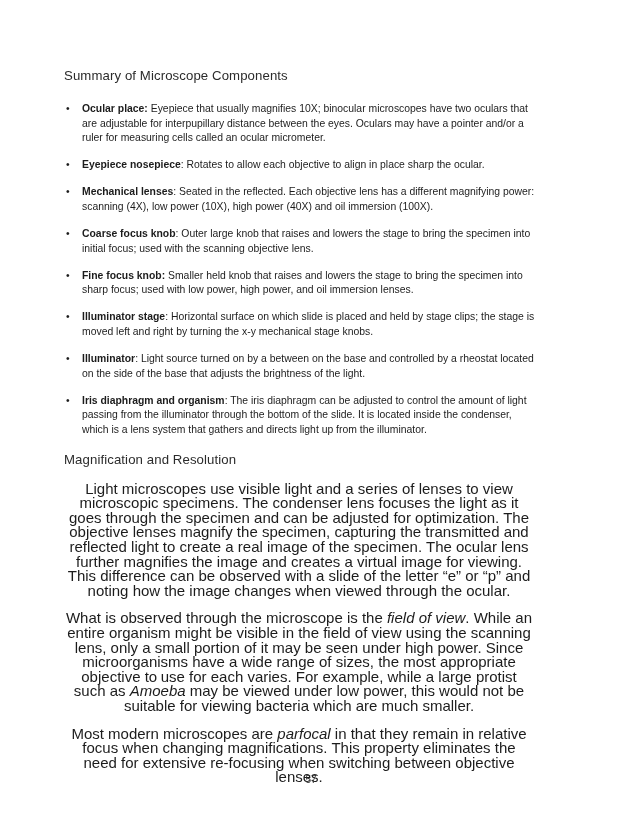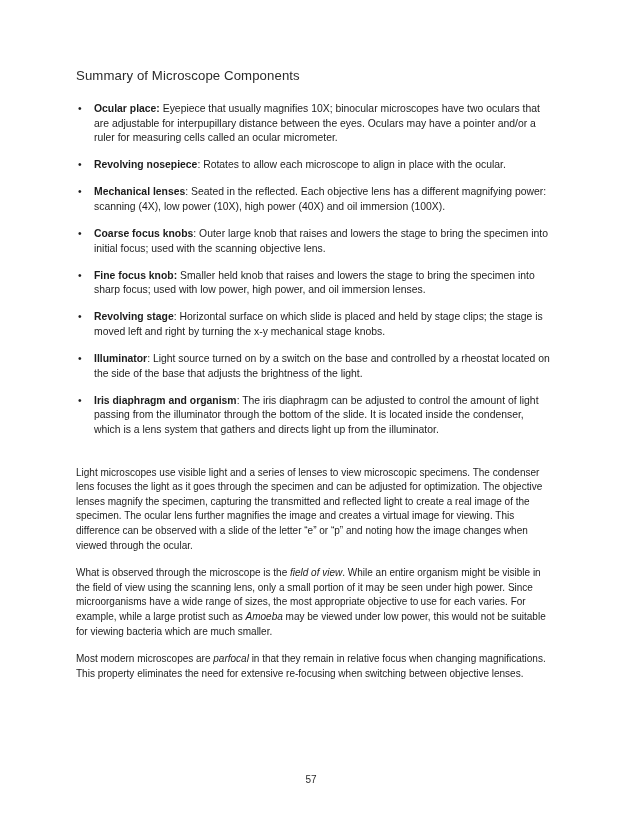--- a/index.html
+++ b/index.html
@@ -12,21 +12,21 @@
     width: 630px;
     height: 815px;
     background: #ffffff;
     overflow: hidden;
     font-family: "Liberation Sans", sans-serif;
     color: #1c1c1c;
     -webkit-font-smoothing: antialiased;
   }
   .content {
     position: absolute;
-    left: 76px;
+    left: 64px;
     top: 68px;
     width: 474px;
   }
   h1.section-heading {
     font-size: 13.2px;
     font-weight: 400;
     color: #2b2b2b;
     margin: 0;
     padding: 0;
     line-height: 16px;
@@ -57,25 +57,25 @@
     left: 2px;
     top: 0;
     font-size: 10.4px;
     line-height: 14.6px;
     color: #1c1c1c;
   }
   .term {
     font-weight: 700;
   }
   p.body-paragraph {
-    font-size: 10px;
+    font-size: 15px;
     line-height: 14.6px;
     margin: 0 0 13px 0;
     color: #1c1c1c;
-    text-align: left;
+    text-align: center;
   }
   p.body-paragraph:last-child {
     margin-bottom: 4px;
   }
   .para-block {
     width: 470px;
   }
   em.term-italic {
   }
   .tight-space {
@@ -111,57 +111,58 @@
 
     <ul class="components-list">
 
       <li>
         <span class="bullet-glyph">•</span>
         <span class="term">Ocular place:</span><span> Eyepiece that usually magnifies 10X; binocular microscopes have two oculars that are adjustable for interpupillary distance between the eyes. Oculars may have a pointer and/or a ruler for measuring cells called an ocular micrometer.</span>
       </li>
 
       <li>
         <span class="bullet-glyph">•</span>
-        <span class="term">Revolving nosepiece</span><span>: Rotates to allow each microscope to align in place with the ocular.</span>
+        <span class="term">Eyepiece nosepiece</span><span>: Rotates to allow each objective to align in place sharp the ocular.</span>
       </li>
 
       <li>
         <span class="bullet-glyph">•</span>
         <span class="term">Mechanical lenses</span><span>: Seated in the reflected. Each objective lens has a different magnifying power: scanning (4X), low power (10X), high power (40X) and oil immersion (100X).</span>
       </li>
 
       <li>
         <span class="bullet-glyph">•</span>
-        <span class="term">Coarse focus knobs</span><span>: Outer large knob that raises and lowers the stage to bring the specimen into initial focus; used with the scanning objective lens.</span>
+        <span class="term">Coarse focus knob</span><span>: Outer large knob that raises and lowers the stage to bring the specimen into initial focus; used with the scanning objective lens.</span>
       </li>
 
       <li>
         <span class="bullet-glyph">•</span>
         <span class="term">Fine focus knob:</span><span> Smaller held knob that raises and lowers the stage to bring the specimen into sharp focus; used with low power, high power, and oil immersion lenses.</span>
       </li>
 
       <li>
         <span class="bullet-glyph">•</span>
-        <span class="term">Revolving stage</span><span>: Horizontal surface on which slide is placed and held by stage clips; the stage is moved left and right by turning the x-y mechanical stage knobs.</span>
+        <span class="term">Illuminator stage</span><span>: Horizontal surface on which slide is placed and held by stage clips; the stage is moved left and right by turning the x-y mechanical stage knobs.</span>
       </li>
 
       <li>
         <span class="bullet-glyph">•</span>
-        <span class="term">Illuminator</span><span>: Light source turned on by a switch on the base and controlled by a rheostat located on the side of the base that adjusts the brightness of the light.</span>
+        <span class="term">Illuminator</span><span>: Light source turned on by a between on the base and controlled by a rheostat located on the side of the base that adjusts the brightness of the light.</span>
       </li>
 
       <li>
         <span class="bullet-glyph">•</span>
         <span class="term">Iris diaphragm and organism</span><span>: The iris diaphragm can be adjusted to control the amount of light passing from the illuminator through the bottom of the slide. It is located inside the condenser, which is a lens system that gathers and directs light up from the illuminator.</span>
       </li>
 
     </ul>
 
     <div class="gap-before-heading2"></div>
 
+    <h1 class="section-heading">Magnification and Resolution</h1>
 
     <div class="gap-after-heading2"></div>
 
     <div class="para-block">
 
       <p class="body-paragraph"><span>Light microscopes use visible light and a series of lenses to view microscopic specimens. The condenser lens focuses the light as it goes through the specimen and can be adjusted for optimization. The objective lenses magnify the specimen, capturing the transmitted and reflected light to create a real image of the specimen. The ocular lens further magnifies the image and creates a virtual image for viewing. This difference can be observed with a slide of the letter “e” or “p” and noting how the image changes when viewed through the ocular.</span></p>
 
       <p class="body-paragraph"><span>What is observed through the microscope is the </span><em class="term-italic">field of view</em><span>. While an entire organism might be visible in the field of view using the scanning lens, only a small portion of it may be seen under high power. Since microorganisms have a wide range of sizes, the most appropriate objective to</span><span class="tight-space"> </span><span>use for each varies. For example, while a large protist such as </span><em class="term-italic">Amoeba</em><span> may be viewed under low power, this would not be suitable for viewing bacteria which are much smaller.</span></p>
 
       <p class="body-paragraph"><span>Most modern microscopes are </span><em class="term-italic">parfocal</em><span> in that they remain in relative focus when changing magnifications. This property eliminates the need for extensive re-focusing when switching between objective lenses.</span></p>

